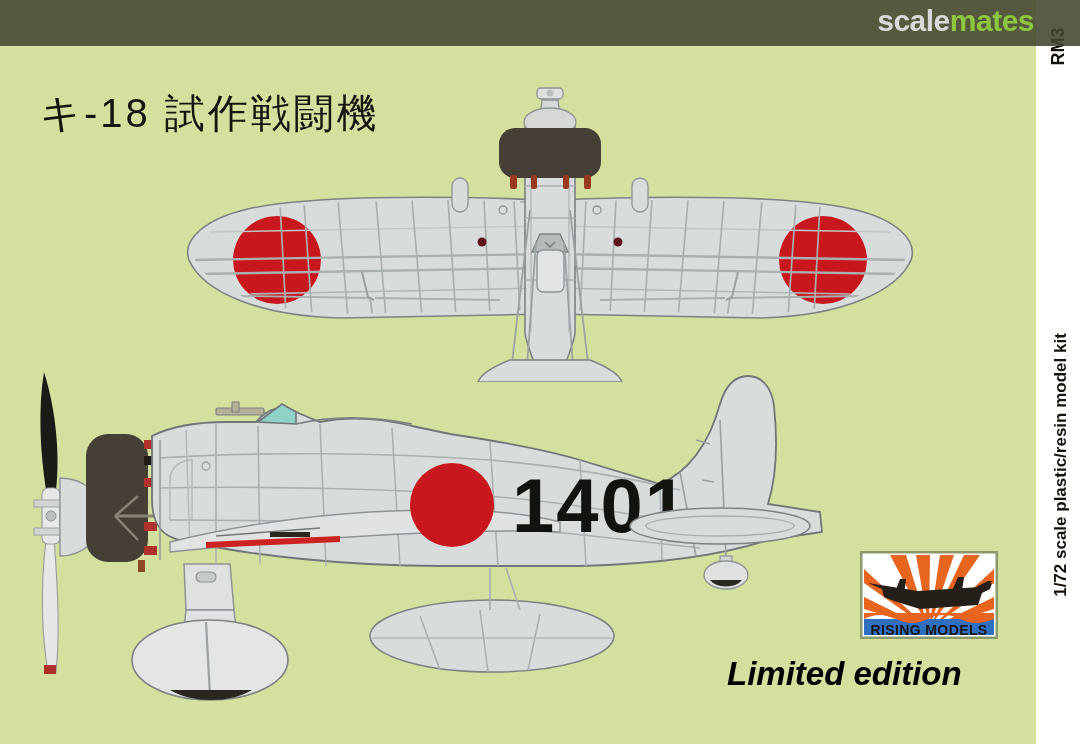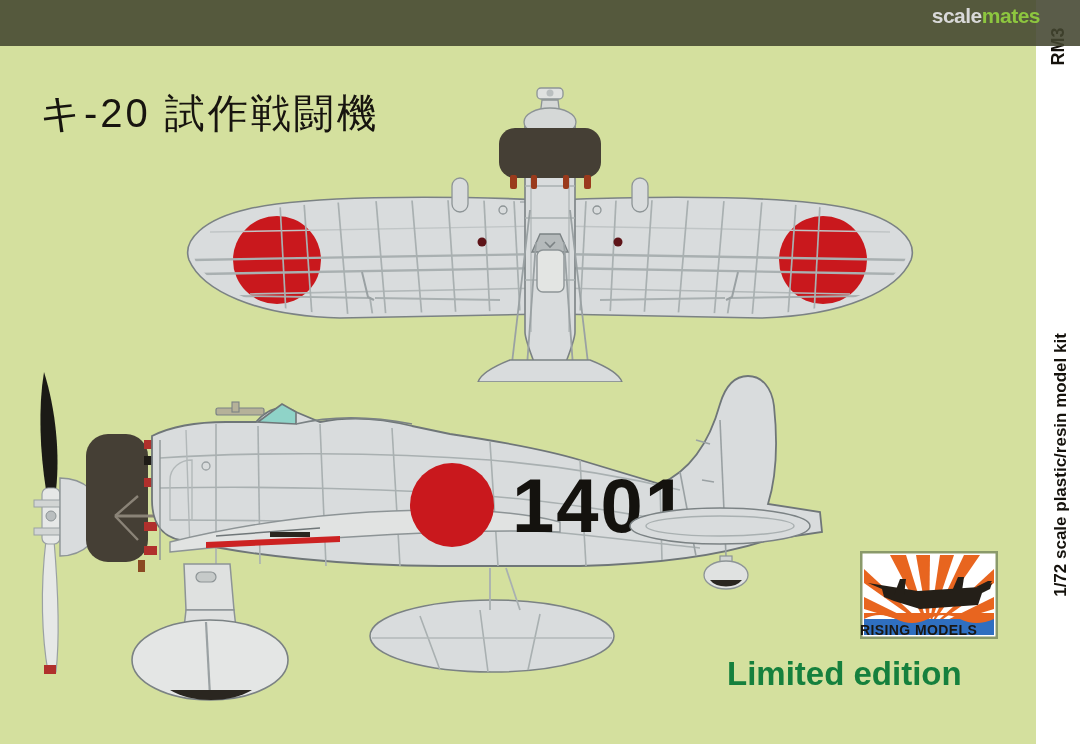--- a/index.html
+++ b/index.html
@@ -45,36 +45,38 @@
     letter-spacing: 3px;
     white-space: nowrap;
   }
   
   #limited {
     position: absolute;
     left: 727px;
     top: 655px;
     font-size: 33px;
     font-weight: bold;
-    color: #15803d;
-    white-space: nowrap;
+    color: #000000;
+    white-space: nowrap;
+    font-style: italic;
   }
   
   #logo {
     position: absolute;
     left: 860px;
     top: 551px;
     width: 138px;
     height: 88px;
   }
   #logo-name {
     position: absolute;
     left: 860px;
     top: 622px;
     width: 138px;
+    text-align: center;
     font-size: 14px;
     font-weight: bold;
     color: #1a1712;
     letter-spacing: 0.4px;
   }
   
   #rightmargin {
     position: absolute;
     left: 1036px;
     top: 0;
@@ -110,23 +112,23 @@
   #wm-bar {
     position: absolute;
     left: 0; top: 0;
     width: 1080px;
     height: 46px;
     background: #434530;
     opacity: .88;
   }
   #wm-text {
     position: absolute;
-    right: 40px;
+    right: 46px;
     top: 4px;
-    font-size: 21px;
+    font-size: 30px;
     font-weight: bold;
     letter-spacing: -0.5px;
     white-space: nowrap;
   }
   #wm-text .s1 { color: #d9d9d9; }
   #wm-text .s2 { color: #8dc63f; }
   svg { display: block; }
 </style>
 </head>
 <body>
@@ -405,21 +407,21 @@
       </g>
       <g fill="#241f18">
         <path d="M8,32 L58,40 L120,36 L132,32 L130,38 L122,42 L118,54 L60,58 L34,50 L24,46 L22,38 Z"></path>
         <path d="M34,44 L40,28 L46,28 L44,44 Z"></path>
         <path d="M92,40 L98,26 L104,26 L102,40 Z"></path>
         <path d="M116,36 L128,30 L132,30 L126,38 Z"></path>
       </g>
     </svg>
     <div id="logo-name">RISING MODELS</div>
 
-    <div id="title-jp">キ-20 試作戦闘機</div>
+    <div id="title-jp">キ-18 試作戦闘機</div>
     <div id="limited">Limited edition</div>
   </div>
 
   <div id="rightmargin">
     <div id="side-scale">1/72 scale plastic/resin  model kit</div>
     <div id="side-rm">RM3</div>
   </div>
 
   <div id="wm-bar"></div>
   <div id="wm-text"><span class="s1">scale</span><span class="s2">mates</span></div>

